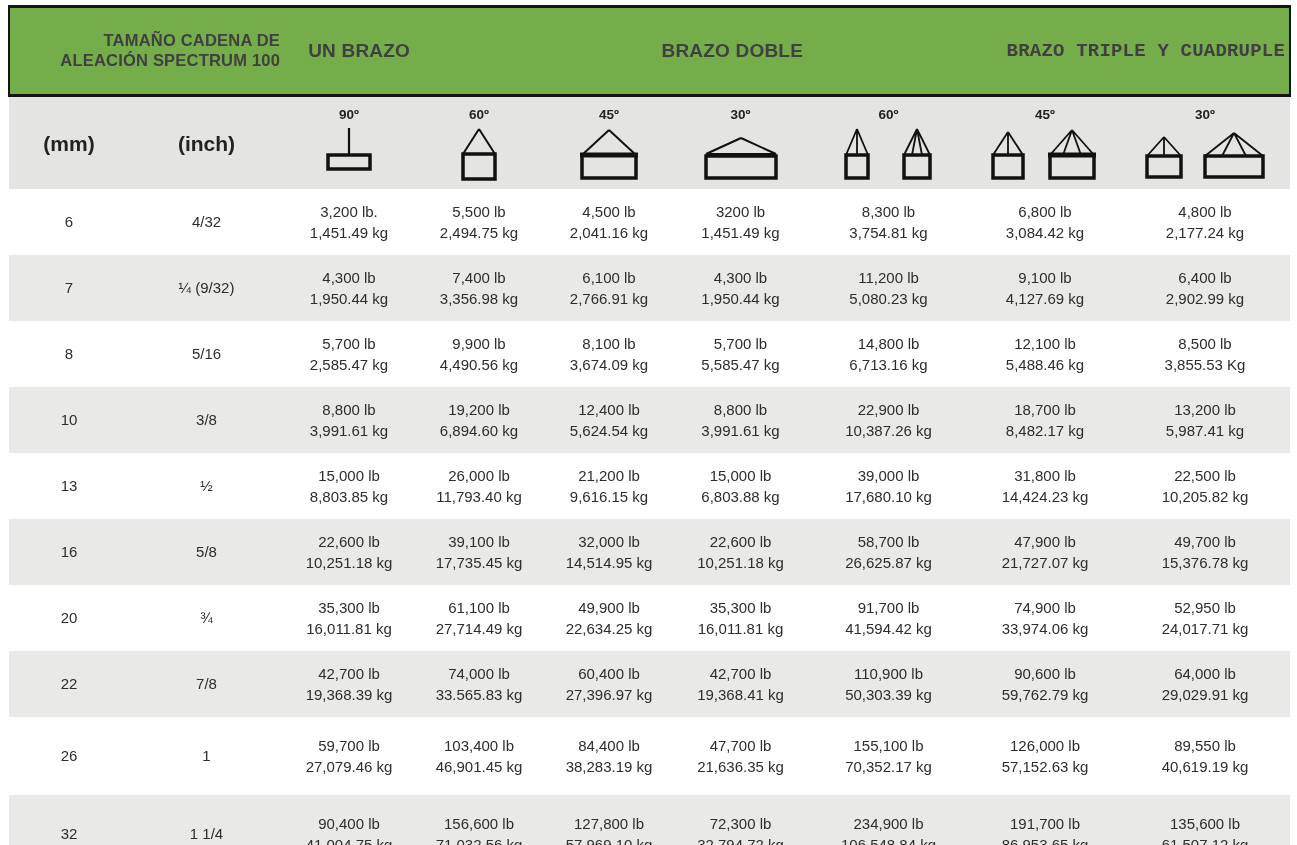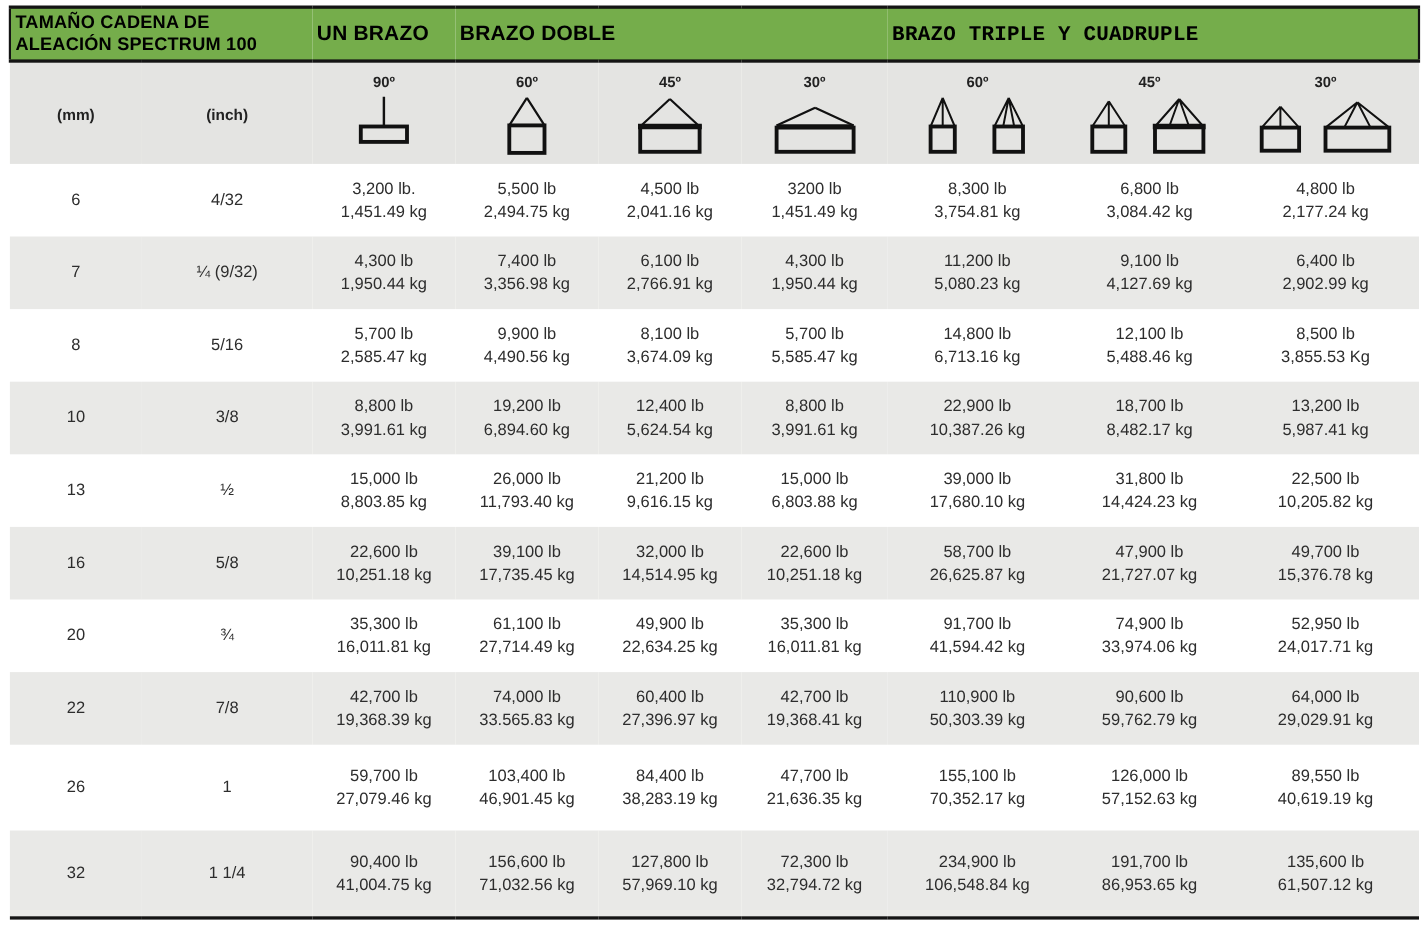--- a/index.html
+++ b/index.html
@@ -6,34 +6,34 @@
   .sheet {
     width:1297px; height:845px; box-sizing:border-box;
     padding:5px 8px 0 8px; background:#ffffff; overflow:hidden;
   }
   table { width:1281px; border-collapse:collapse; table-layout:fixed; }
   col.c1{width:120px} col.c2{width:155px} col.c3{width:130px} col.c4{width:130px}
   col.c5{width:130px} col.c6{width:133px} col.c7{width:163px} col.c8{width:150px} col.c9{width:170px}
 
   
   .green-row th {
-    background:#75ad4b; color:#000000;
+    background:#75ad4b; color:#404040;
     border-top:3px solid #141414; border-bottom:3px solid #141414;
-    font-weight:bold; font-size:19px; text-align:left;
-    padding:3px 4px; letter-spacing:.2px;
+    font-weight:bold; font-size:19px; text-align:right;
+    padding:23px 4px; letter-spacing:.2px;
   }
   .green-row th.title-cell { font-size:16.5px; line-height:1.2; border-left:2px solid #141414; }
   .green-row th.last { border-right:2px solid #141414;font-family:Liberation Mono, monospace; }
 
   
   .angle-row th {
     background:#e4e4e2; height:86px; box-sizing:border-box;
     padding:10px 2px 8px; vertical-align:top; font-weight:bold; color:#222;
   }
-  .angle-row th.unit-cell { vertical-align:middle; font-size:14px; text-align:center; }
+  .angle-row th.unit-cell { vertical-align:middle; font-size:21px; text-align:center; }
   .angle-label { font-size:13.5px; text-align:center; margin:0 0 3px 0; }
   .sling { display:block; margin:2px auto 0; }
 
   
   tbody td {
     text-align:center; font-size:15px; color:#2d2d2d;
     padding:12px 4px; line-height:21px; vertical-align:middle;
   }
   tbody tr:nth-child(even) td { background:#e9e9e7; }
   tbody tr:nth-child(9) td, tbody tr:nth-child(10) td { padding:18px 4px; }

